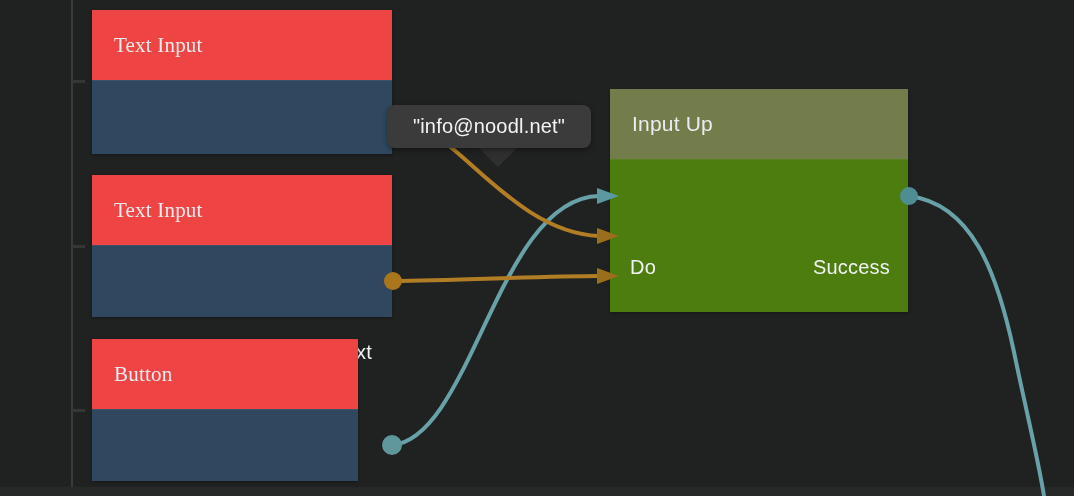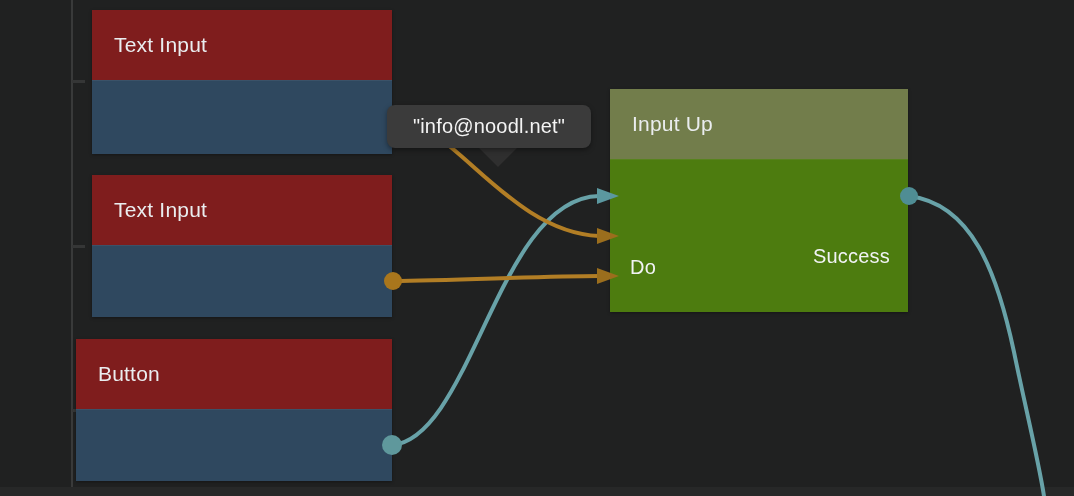--- a/index.html
+++ b/index.html
@@ -26,36 +26,36 @@
     font-size:21px;color:#eaedef;letter-spacing:.2px;
   }
   .port-label{
     position:absolute;font-size:20px;color:#f1f3f4;letter-spacing:.2px;
     height:26px;line-height:26px;white-space:nowrap;
   }
   .out-label{right:20px;text-align:right;}
   .in-label{left:20px;}
 
   
-  .blue .header{background:#7f1d1d;}
+  .blue .header{background:#ef4444;font-family:Liberation Serif, serif;}
   .blue .body{background:#2f485f;}
   #node-text-input-1{left:92px;top:10px;width:300px;height:144px;}
   #node-text-input-2{left:92px;top:175px;width:300px;height:142px;}
-  #node-button{left:76px;top:339px;width:316px;height:142px;}
+  #node-button{left:92px;top:339px;width:266px;height:142px;}
 
   
   .olive .header{background:#727d4b;}
   .olive .body{background:#4d7c0f;}
   #node-sign-up{left:610px;top:89px;width:298px;height:223px;}
 
   
   #lbl-text-1{top:94px;}      
   #lbl-text-2{top:93px;}       
   #lbl-do{top:94px;} #lbl-username{top:134px;} #lbl-password{top:174px;}
-  #lbl-success{top:83px;right:18px;left:auto;text-align:right;}
+  #lbl-success{top:94px;right:18px;left:auto;text-align:right;}
 
   
   .port-dot{position:absolute;border-radius:50%;}
   #port-text2{left:384px;top:272px;width:18px;height:18px;background:#a9761c;}
   #port-click{left:382px;top:435px;width:20px;height:20px;background:#5f989c;}
   #port-success{left:900px;top:187px;width:18px;height:18px;background:#4f8d94;}
 
   
   #wires{position:absolute;left:0;top:0;width:1074px;height:496px;}
   .wire{fill:none;stroke-width:4px;stroke-linecap:round;}

